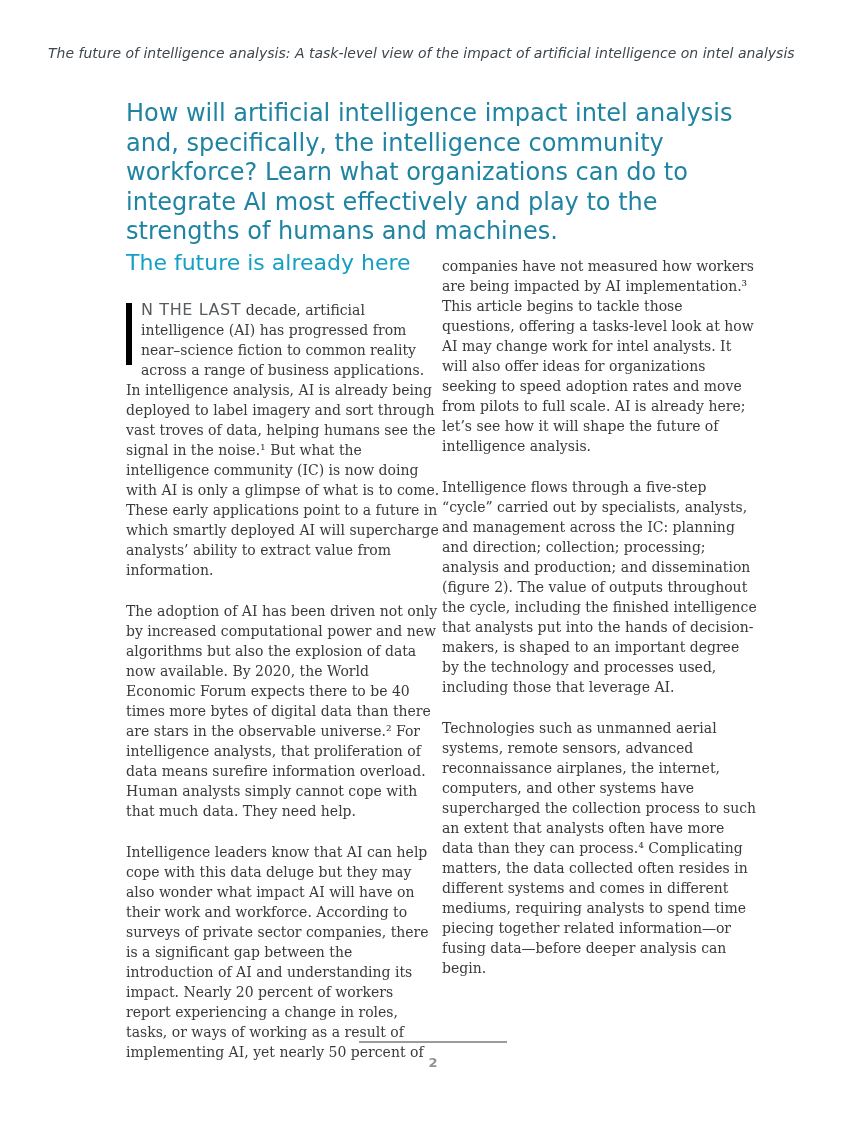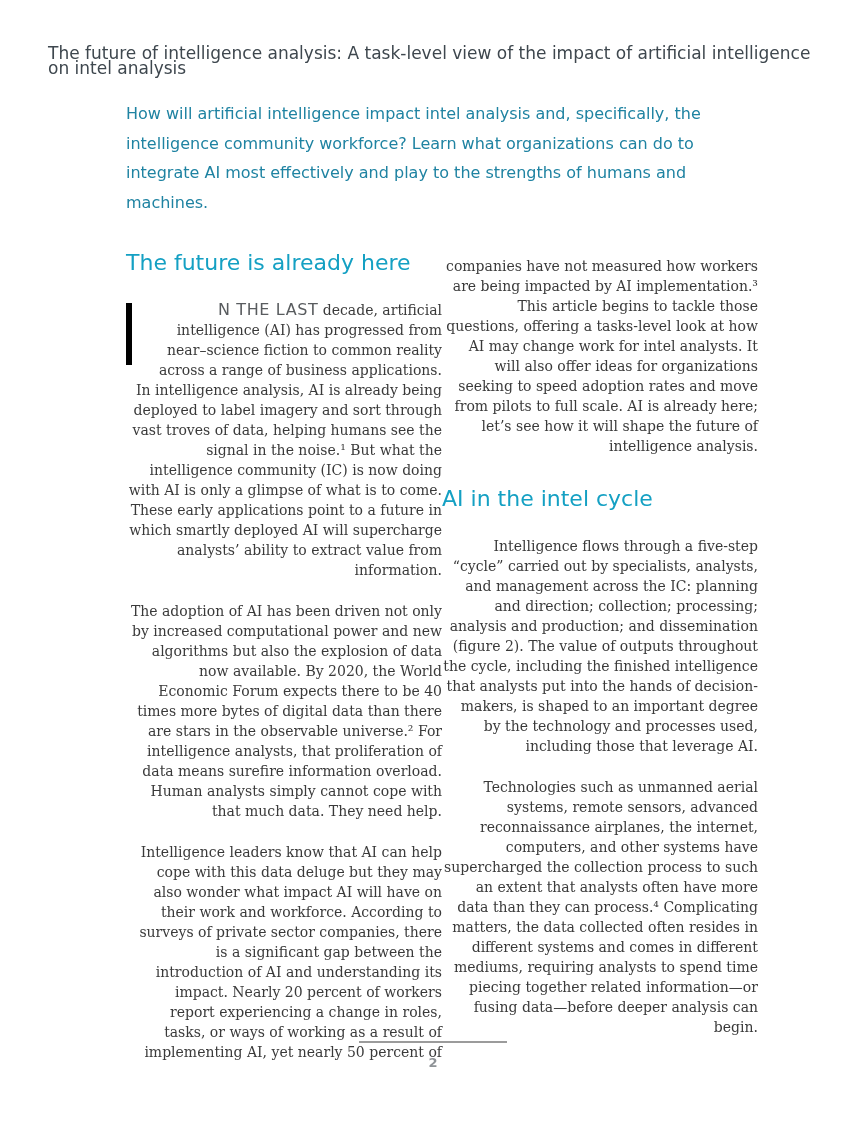--- a/index.html
+++ b/index.html
@@ -14,33 +14,34 @@
     overflow: hidden;
     margin: 0 auto;
   }
 
   .running-header {
     position: absolute;
     left: 48px;
     top: 46px;
     width: 780px;
     font-family: "DejaVu Sans", "Liberation Sans", sans-serif;
-    font-size: 17px;
+    font-size: 14px;
     line-height: 15px;
     color: #3e474e;
+    font-style: italic;
   }
 
   .intro {
     position: absolute;
     left: 126px;
     top: 99px;
     width: 640px;
     margin: 0;
     font-family: "DejaVu Sans", "Liberation Sans", sans-serif;
-    font-size: 16px;
+    font-size: 24px;
     line-height: 29.5px;
     color: #1f83a2;
   }
 
   .columns {
     position: absolute;
     left: 126px;
     top: 250px;
     width: 652px;
     display: flex;
@@ -54,21 +55,21 @@
     font-weight: normal;
     color: #14a0c3;
     margin: 0 0 24px 0;
   }
 
   .body-para {
     font-size: 14px;
     line-height: 20px;
     color: #3a3a3a;
     margin: 0 0 21px 0;
-    text-align: right;
+    text-align: left;
   }
 
   .drop-cap {
     float: left;
     width: 6px;
     height: 62px;
     margin: 3px 9px 0 0;
     background: #000000;
     color: transparent;      
     overflow: hidden;
@@ -126,21 +127,20 @@
       </p>
 
       <p class="body-para">The adoption of AI has been driven not only by increased computational power and new algorithms but also the explosion of data now available. By 2020, the World Economic Forum expects there to be 40 times more bytes of digital data than there are stars in the observable universe.² For intelligence analysts, that proliferation of data means surefire information overload. Human analysts simply cannot cope with that much data. They need help.</p>
 
       <p class="body-para">Intelligence leaders know that AI can help cope with this data deluge but they may also wonder what impact AI will have on their work and workforce. According to surveys of private sector companies, there is a significant gap between the introduction of AI and understanding its impact. Nearly 20 percent of workers report experiencing a change in roles, tasks, or ways of working as a result of implementing AI, yet nearly 50 percent of</p>
     </div>
 
     <div class="col">
       <p class="body-para right-first">companies have not measured how workers are being impacted by AI implementation.³ This article begins to tackle those questions, offering a tasks-level look at how AI may change work for intel analysts. It will also offer ideas for organizations seeking to speed adoption rates and move from pilots to full scale. AI is already here; let’s see how it will shape the future of intelligence analysis.</p>
 
-      <h2 class="section-heading right-heading">AI in the intel cycle</h2>
 
       <p class="body-para">Intelligence flows through a five-step “cycle” carried out by specialists, analysts, and management across the IC: planning and direction; collection; processing; analysis and production; and dissemination (figure 2). The value of outputs throughout the cycle, including the finished intelligence that analysts put into the hands of decision-makers, is shaped to an important degree by the technology and processes used, including those that leverage AI.</p>
 
       <p class="body-para">Technologies such as unmanned aerial systems, remote sensors, advanced reconnaissance airplanes, the internet, computers, and other systems have supercharged the collection process to such an extent that analysts often have more data than they can process.⁴ Complicating matters, the data collected often resides in different systems and comes in different mediums, requiring analysts to spend time piecing together related information—or fusing data—before deeper analysis can begin.</p>
     </div>
 
   </div>
 
   <div class="footer-rule"></div>
 

